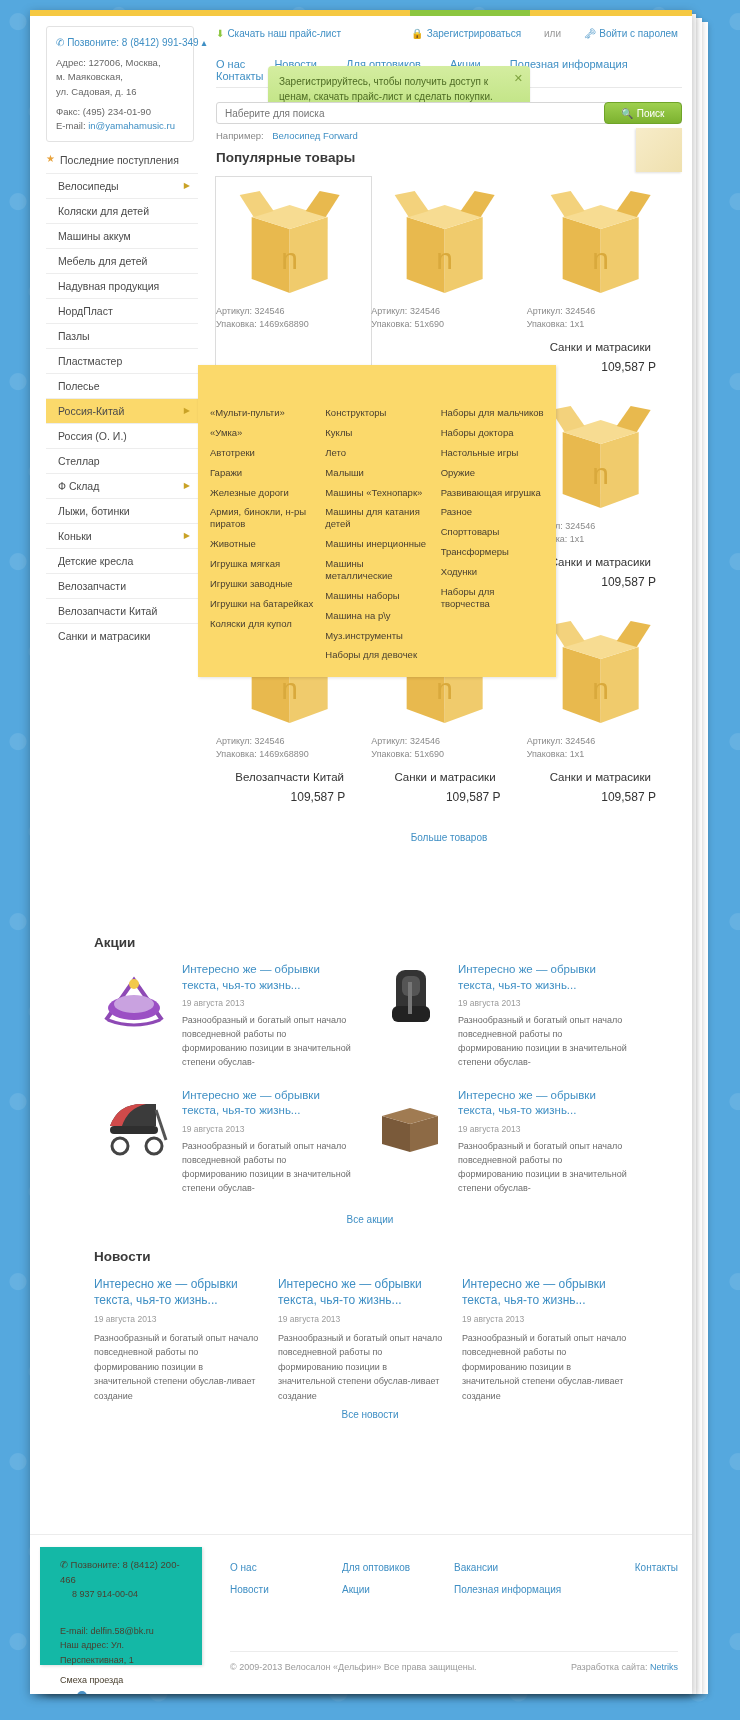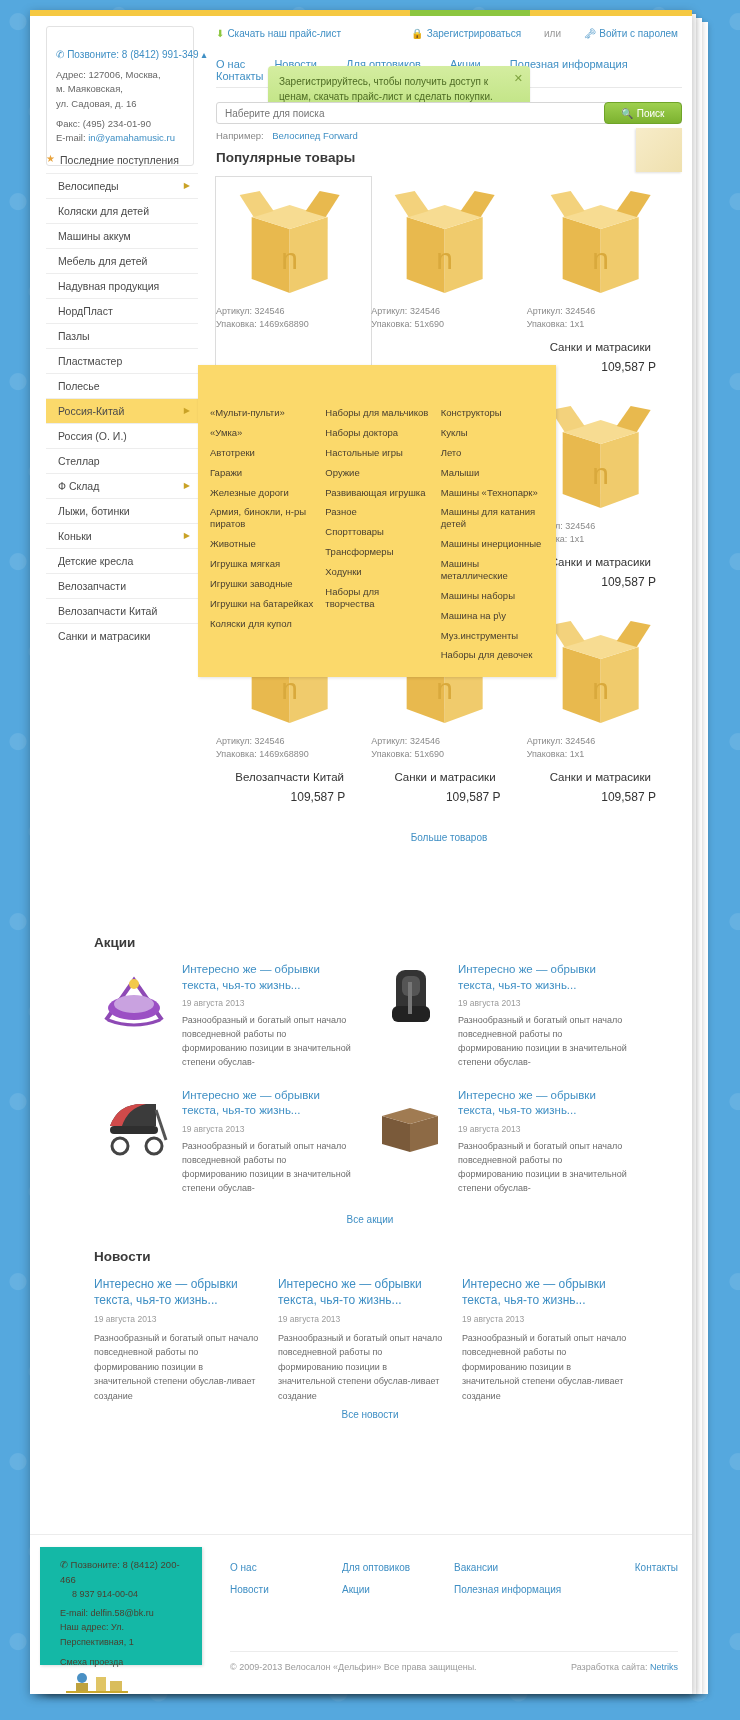--- a/index.html
+++ b/index.html
@@ -37,21 +37,21 @@
     overflow:hidden;
   }
   
   .topbar{ position:absolute; left:0; top:0; width:100%; height:6px; background:#f5c842; }
   .topbar .grn{ position:absolute; left:380px; top:0; width:120px; height:6px; background:#8cc63f; }
 
   
   .header{ position:relative; padding:14px 16px 0 16px; }
   .contact-box{
     position:absolute; left:16px; top:16px; width:148px;
-    border:1px solid #e2e2e2; border-radius:3px; padding:20px 9px; background:#fff;
+    border:1px solid #e2e2e2; border-radius:3px; padding:8px 9px; background:#fff;
     font-size:9.5px; line-height:1.5; color:#666;
   }
   .contact-box .phone{ color:#3f8fc4; font-size:10px; white-space:nowrap; }
   .contact-box .phone b{ font-weight:normal; }
   .contact-box .row{ margin-top:6px; }
   .contact-box a{ color:#3f8fc4; text-decoration:none; }
 
   .pricelist{ position:absolute; left:186px; top:18px; font-size:10px; color:#3f8fc4; }
   .pricelist .dl{ color:#8cc63f; margin-right:3px; }
   .auth{ position:absolute; right:14px; top:18px; font-size:10px; color:#3f8fc4; }
@@ -551,56 +551,56 @@
       <div>Гаражи</div>
       <div>Железные дороги</div>
       <div>Армия, бинокли, н-ры пиратов</div>
       <div>Животные</div>
       <div>Игрушка мягкая</div>
       <div>Игрушки заводные</div>
       <div>Игрушки на батарейках</div>
       <div>Коляски для купол</div>
     </div>
     <div class="col">
-      <div>Наборы для мальчиков</div>
-      <div>Наборы доктора</div>
-      <div>Настольные игры</div>
-      <div>Оружие</div>
-      <div>Развивающая игрушка</div>
-      <div>Разное</div>
-      <div>Спорттовары</div>
-      <div>Трансформеры</div>
-      <div>Ходунки</div>
-      <div>Наборы для творчества</div>
-    </div>
-    <div class="col">
       <div>Конструкторы</div>
       <div>Куклы</div>
       <div>Лето</div>
       <div>Малыши</div>
       <div>Машины «Технопарк»</div>
       <div>Машины для катания детей</div>
       <div>Машины инерционные</div>
       <div>Машины металлические</div>
       <div>Машины наборы</div>
       <div>Машина на р\у</div>
       <div>Муз.инструменты</div>
       <div>Наборы для девочек</div>
     </div>
+    <div class="col">
+      <div>Наборы для мальчиков</div>
+      <div>Наборы доктора</div>
+      <div>Настольные игры</div>
+      <div>Оружие</div>
+      <div>Развивающая игрушка</div>
+      <div>Разное</div>
+      <div>Спорттовары</div>
+      <div>Трансформеры</div>
+      <div>Ходунки</div>
+      <div>Наборы для творчества</div>
+    </div>
   </div>
 
   <div class="footer">
     <div class="fnote">
       <div class="ph">
         <span>✆</span>
         <span>Позвоните:</span>
         <span>8 (8412) 200-466</span>
       </div>
       <div style="padding-left:12px"><span>8 937 914-00-04</span></div>
-      <div style="margin-top:4px">
+      <div style="margin-top:22px">
         <span>E-mail:</span>
         <span>delfin.58@bk.ru</span>
       </div>
       <div>
         <span>Наш адрес:</span>
         <span>Ул. Перспективная, 1</span>
       </div>
       <div class="map">
         <span>Смеха проезда</span>
         <svg width="62" height="26" style="vertical-align:middle;margin-left:6px" viewBox="0 0 62 26">

